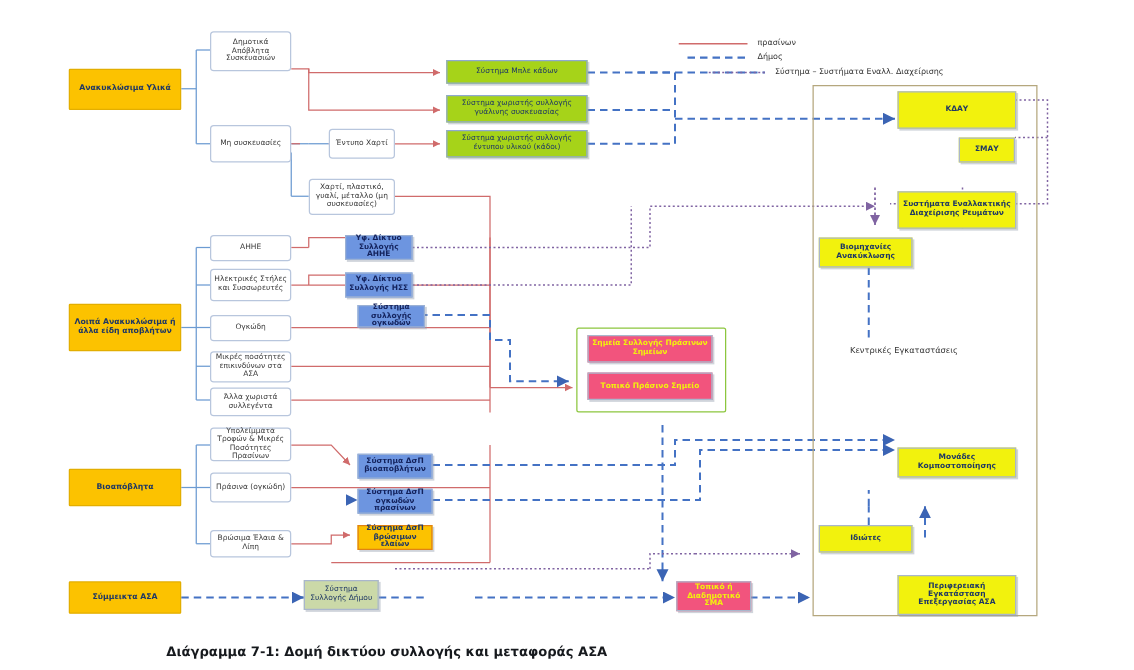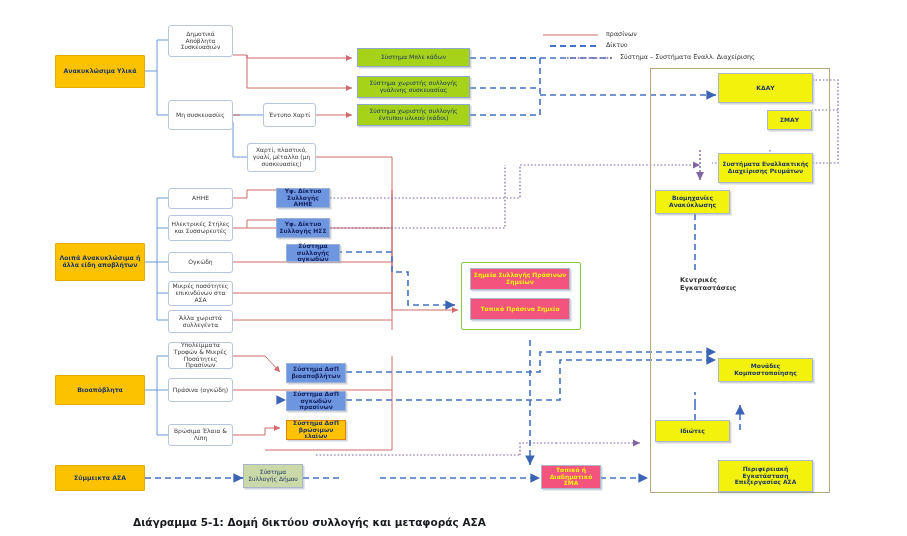--- a/index.html
+++ b/index.html
@@ -144,30 +144,30 @@
       <path d="M838,110 L812,110"></path>
       <path d="M770,150 L770,183"></path>
     </g>
     <g stroke="#8064A2" stroke-width="1.4" fill="none" stroke-dasharray="2,2">
       <path d="M700,150 L700,180" marker-end="url(#ar-purple)"></path>
     </g>
   </svg>
 
   <div class="grouprect group-central" style="left:650px;top:68px;width:180px;height:425px;"></div>
   <div class="grouprect group-green" style="left:461px;top:262px;width:120px;height:68px;"></div>
-  <div class="plainlabel" style="left:680px;top:276px;width:90px;font-weight:bold;">Κεντρικές Εγκαταστάσεις</div>
+  <div class="plainlabel" style="left:680px;top:276px;width:90px;">Κεντρικές Εγκαταστάσεις</div>
 
   <svg class="edges" style="z-index:3;" viewBox="0 0 907 536">
     <line x1="543" y1="35" x2="598" y2="35" stroke="#D06B6B" stroke-width="1.2"></line>
     <line x1="550" y1="46" x2="600" y2="46" stroke="#4472C4" stroke-width="1.8" stroke-dasharray="6,4"></line>
     <line x1="510" y1="58" x2="612" y2="58" stroke="#4472C4" stroke-width="1.5" stroke-dasharray="6,4"></line>
     <line x1="567" y1="58" x2="612" y2="58" stroke="#8064A2" stroke-width="1.3" stroke-dasharray="1.6,2"></line>
   </svg>
   <div class="legend-text" style="left:606px;top:30px;">πρασίνων</div>
-  <div class="legend-text" style="left:606px;top:41px;">Δίκτυο</div>
+  <div class="legend-text" style="left:606px;top:41px;">Δήμος</div>
   <div class="legend-text" style="left:620px;top:53px;">Σύστημα – Συστήματα Εναλλ. Διαχείρισης</div>
 
   <div class="node n-source" style="left:55px;top:55px;width:90px;height:33px;">
     <span>Ανακυκλώσιμα Υλικά</span>
   </div>
   <div class="node n-source" style="left:55px;top:243px;width:90px;height:38px;">
     <span>Λοιπά Ανακυκλώσιμα ή άλλα είδη αποβλήτων</span>
   </div>
   <div class="node n-source" style="left:55px;top:375px;width:90px;height:30px;">
     <span>Βιοαπόβλητα</span>
@@ -273,15 +273,15 @@
   <div class="node n-yellow" style="left:718px;top:358px;width:95px;height:24px;">
     <span>Μονάδες Κομποστοποίησης</span>
   </div>
   <div class="node n-yellow" style="left:655px;top:420px;width:75px;height:22px;">
     <span>Ιδιώτες</span>
   </div>
   <div class="node n-yellow" style="left:718px;top:460px;width:95px;height:32px;">
     <span>Περιφερειακή Εγκατάσταση Επεξεργασίας ΑΣΑ</span>
   </div>
 
-  <div class="caption" style="left:133px;top:516px;">Διάγραμμα 5-1: Δομή δικτύου συλλογής και μεταφοράς ΑΣΑ</div>
+  <div class="caption" style="left:133px;top:516px;">Διάγραμμα 7-1: Δομή δικτύου συλλογής και μεταφοράς ΑΣΑ</div>
 
 </div>
 
 </body></html>

